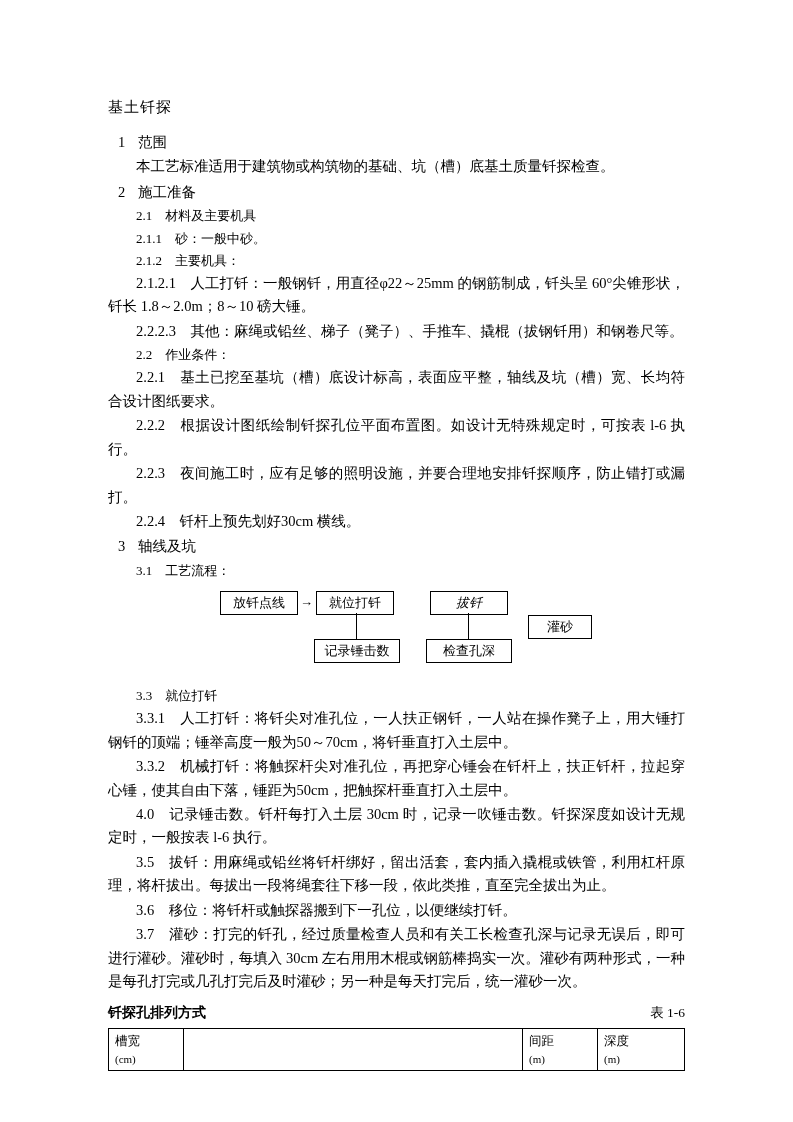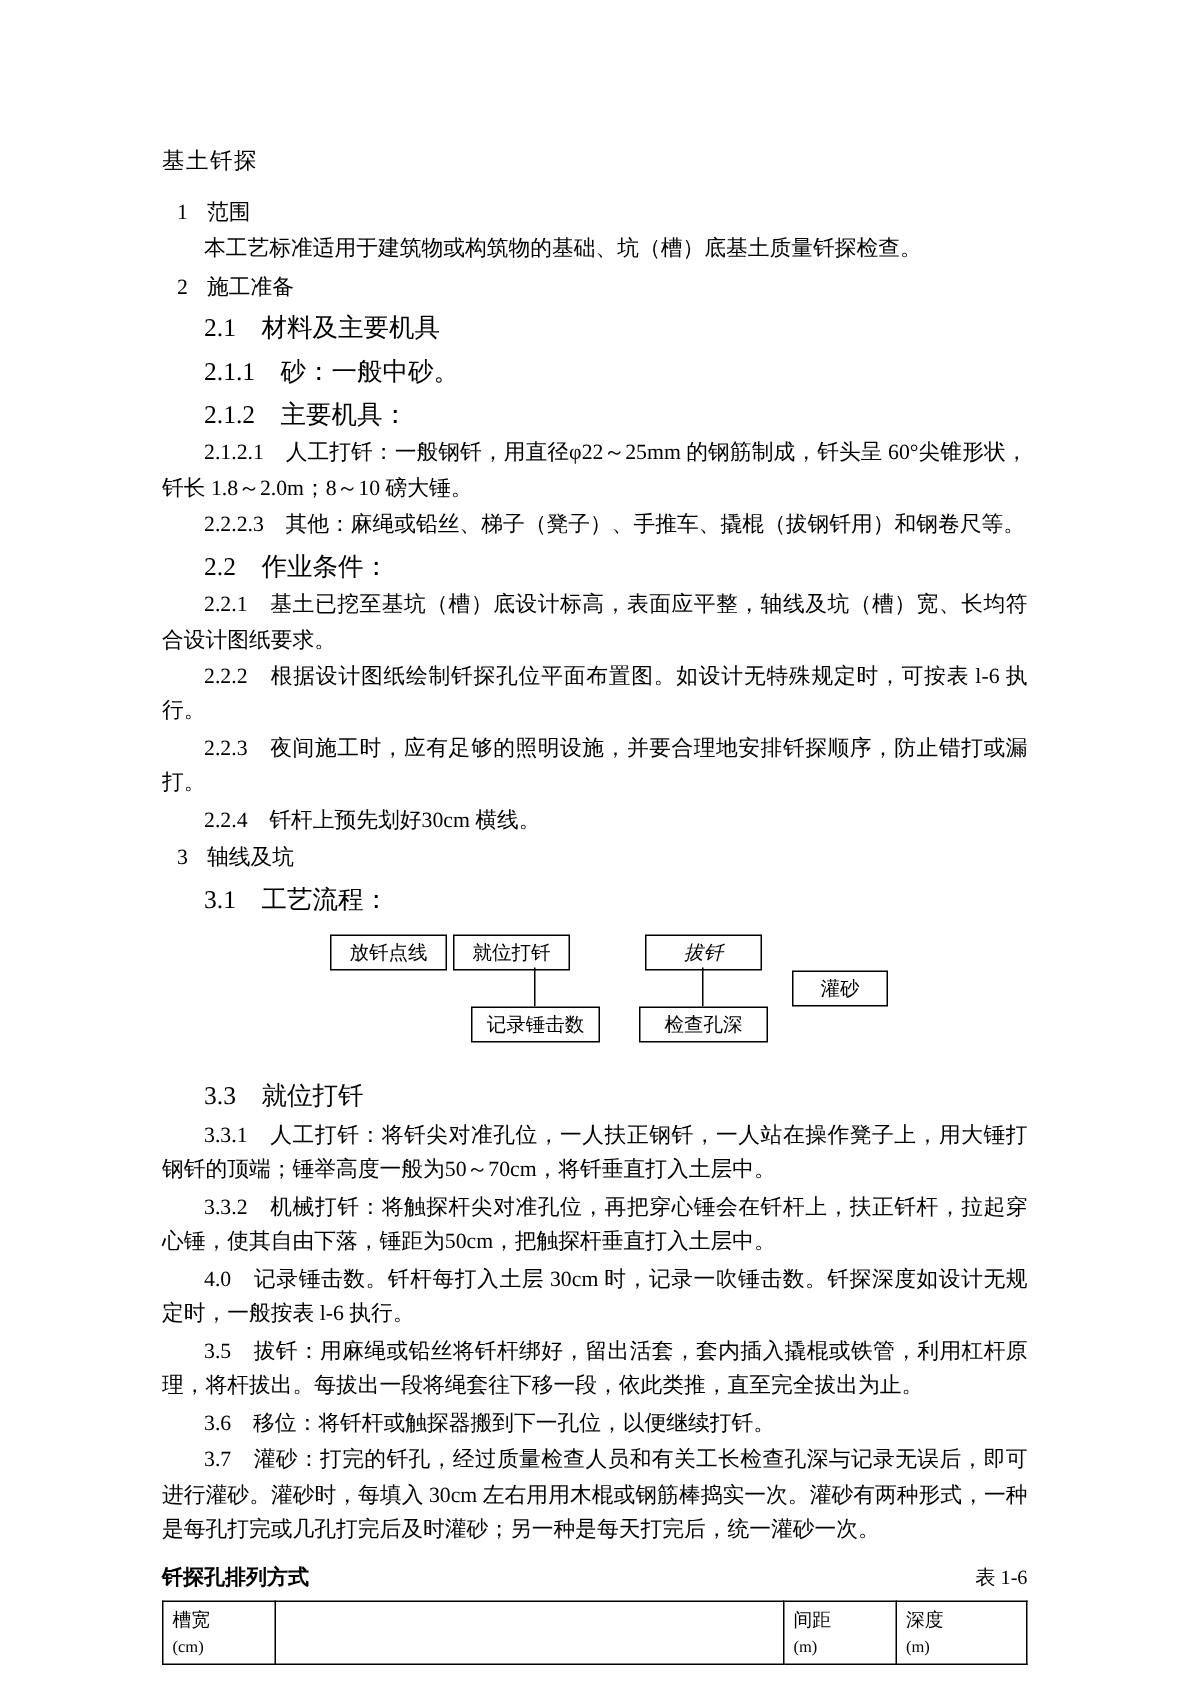--- a/index.html
+++ b/index.html
@@ -30,21 +30,21 @@
   .h1 {
     font-size: 14.5px;
     margin: 2px 0 1px 10px;
     line-height: 1.62;
   }
   .h1 .num {
     display: inline-block;
     width: 20px;
   }
   .h2 {
-    font-size: 17px;
+    font-size: 13px;
     margin: 1px 0 1px 0;
     line-height: 1.62;
     text-indent: 28px;
   }
   p.body {
     font-size: 14.5px;
     line-height: 1.62;
     margin: 0 0 1px 0;
     text-indent: 28px;
     text-align: justify;
@@ -140,21 +140,21 @@
   <p class="body">2.2.3　夜间施工时，应有足够的照明设施，并要合理地安排钎探顺序，防止错打或漏打。</p>
   <p class="body">2.2.4　钎杆上预先划好30cm 横线。</p>
 
   <div class="h1"><span class="num">3</span><span>轴线及坑</span></div>
 
   <div class="h2">3.1　工艺流程：</div>
 
   <div class="flow">
     <div class="fbox" style="left:112px; top:0; width:76px;">放钎点线</div>
     <div class="farrow" style="left:192px; top:0;">→</div>
-    <div class="fbox" style="left:194px; top:0; width:76px;">就位打钎</div>
+    <div class="fbox" style="left:208px; top:0; width:76px;">就位打钎</div>
     <div class="fbox" style="left:322px; top:0; width:76px;font-style:italic;">拔钎</div>
     <div class="fbox" style="left:420px; top:0; width:62px;margin-top:24px;">灌砂</div>
 
     <div class="vline" style="left:248px; top:22px; height:26px;"></div>
     <div class="vline" style="left:360px; top:22px; height:26px;"></div>
 
     <div class="fbox" style="left:206px; top:48px; width:84px;">记录锤击数</div>
     <div class="fbox" style="left:318px; top:48px; width:84px;">检查孔深</div>
   </div>
 

